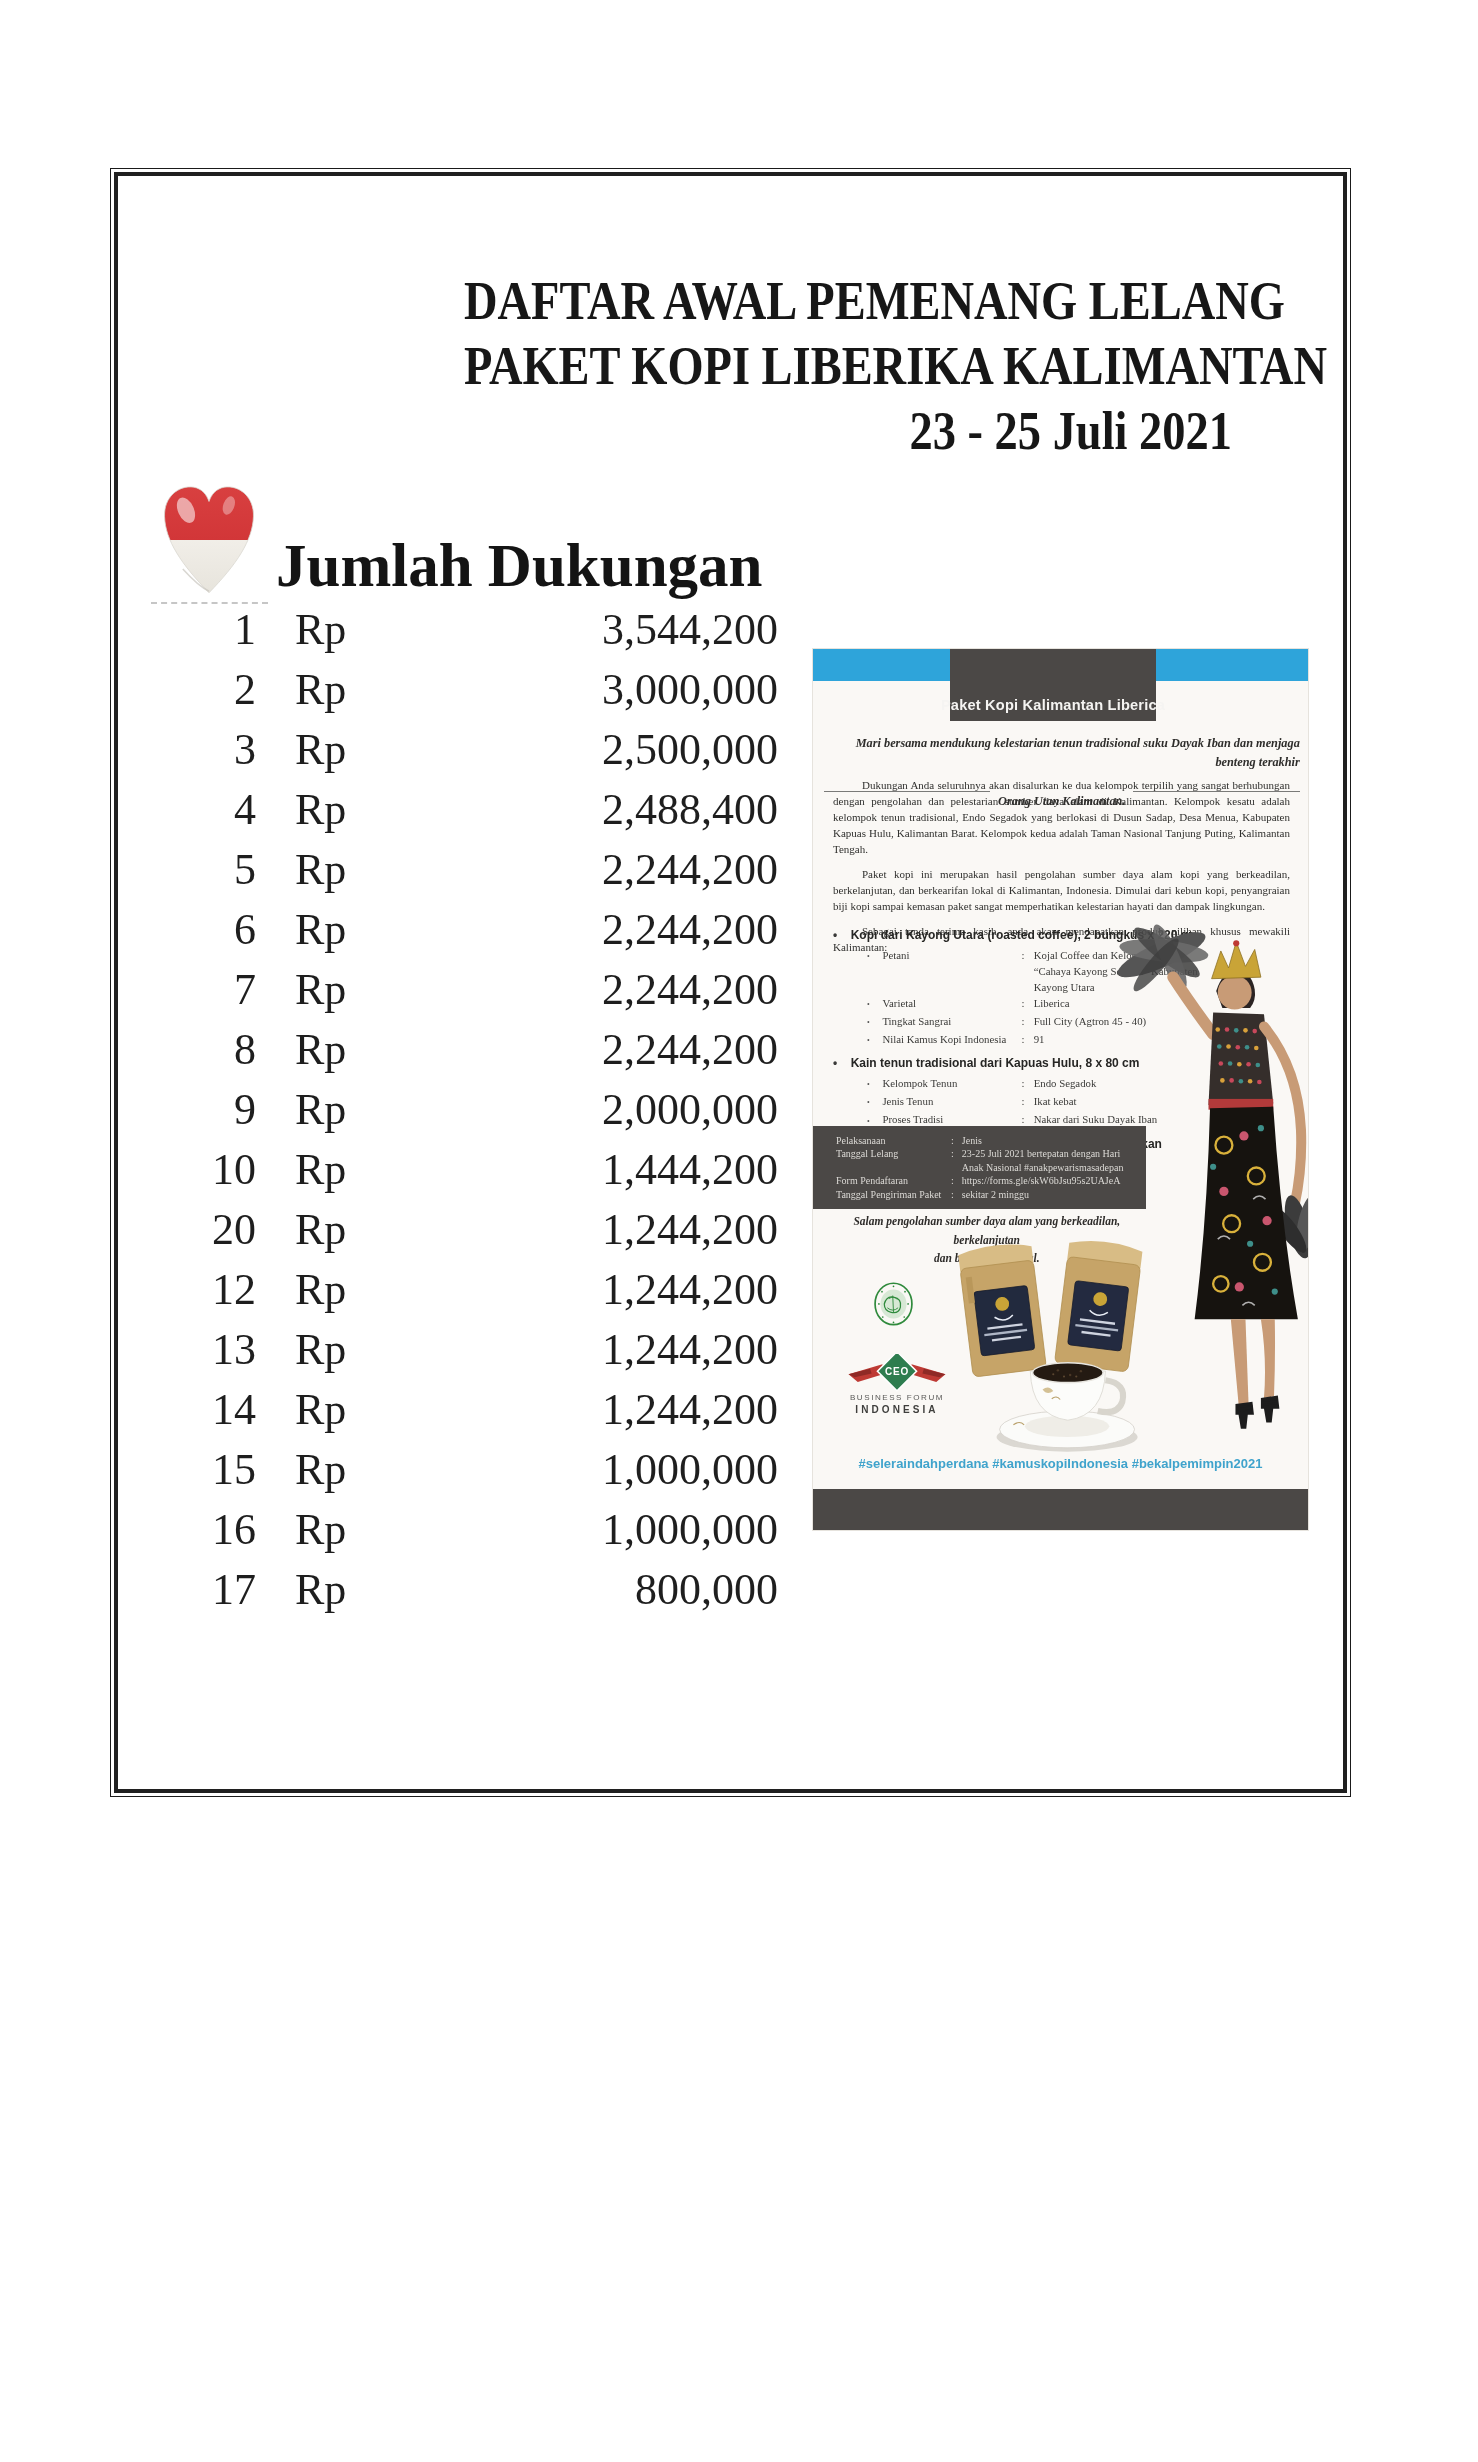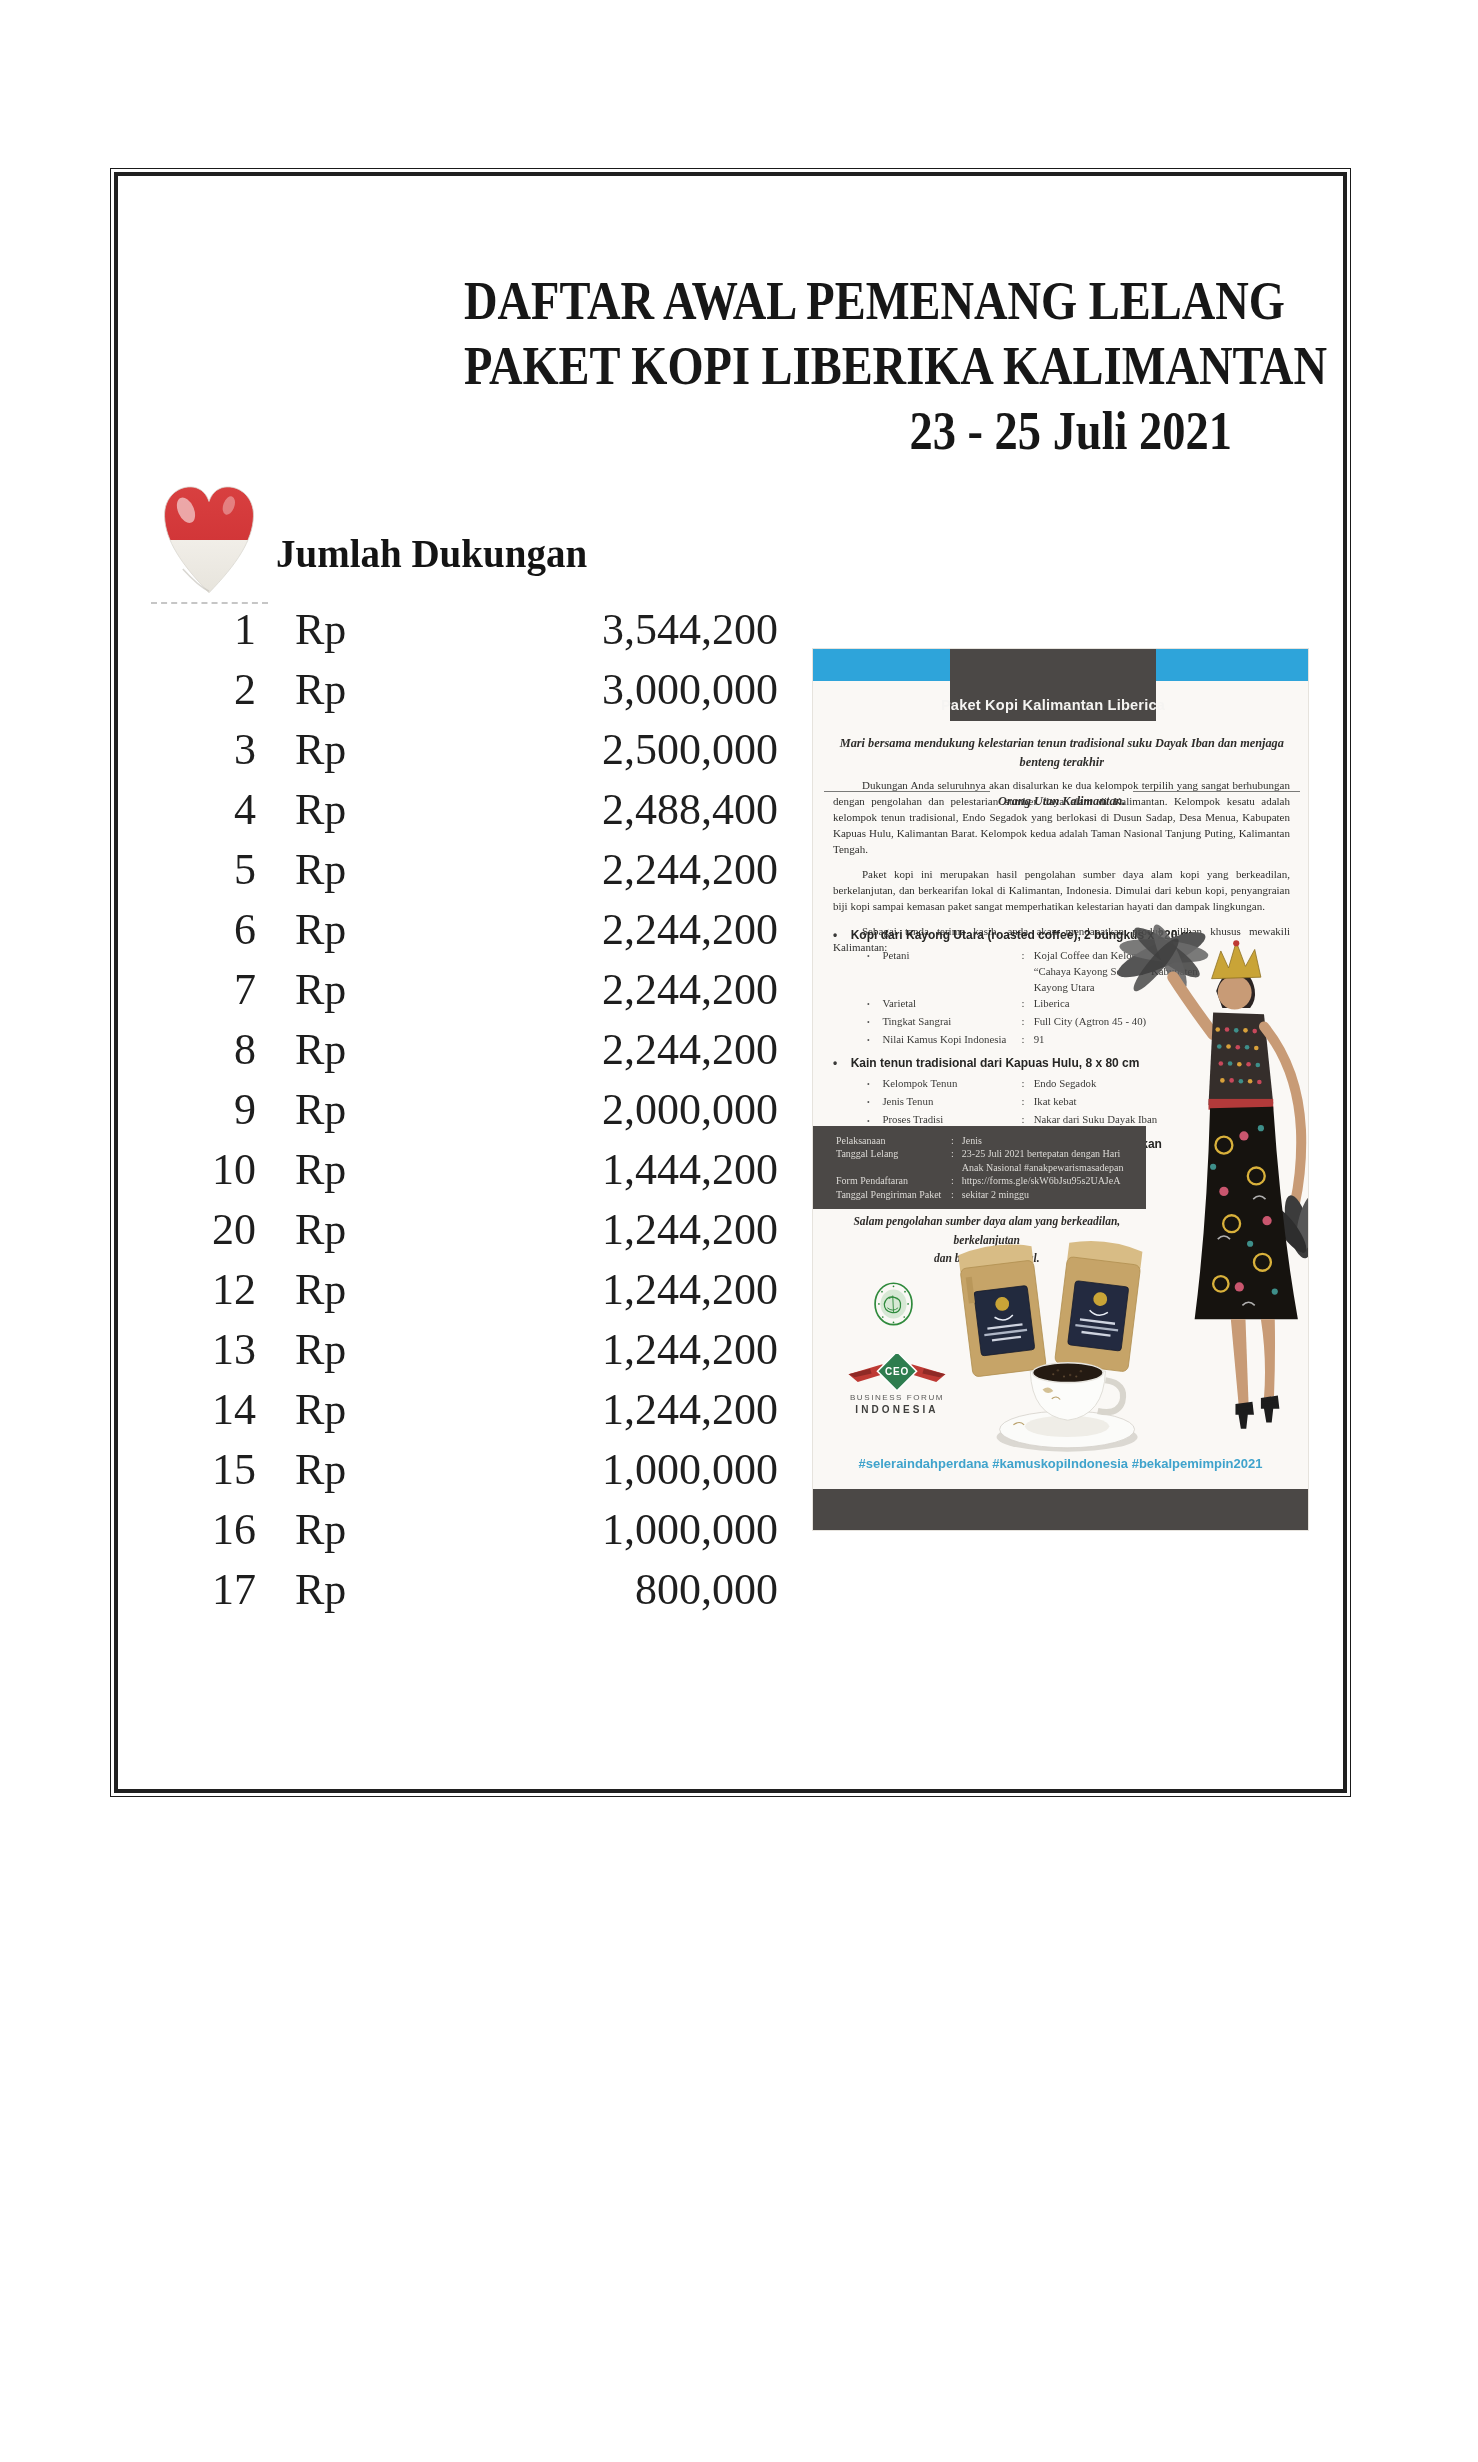--- a/index.html
+++ b/index.html
@@ -25,21 +25,21 @@
     text-align:right;font-weight:bold;font-size:54px;line-height:65px;
     color:#171717;transform:scaleX(0.86);transform-origin:100% 0;
     white-space:nowrap;
   }
 
   
   #heart-wrap{left:159px;top:474px;width:100px;height:128px;}
   #heart-shadow{left:151px;top:602px;width:117px;height:0;border-top:2.3px dashed #c6c6c6;}
 
   
-  #list-heading{left:276px;top:531px;font-size:39px;font-weight:bold;color:#141414;white-space:nowrap;}
+  #list-heading{left:276px;top:531px;font-size:61px;font-weight:bold;color:#141414;white-space:nowrap;}
   #donation-rows{left:179px;top:599px;width:599px;}
   .donation-row{height:60px;display:flex;align-items:center;font-size:44px;color:#1e1e1e;}
   .donation-row .rank{width:77px;text-align:right;}
   .donation-row .currency{margin-left:39px;width:73px;}
   .donation-row .amount{flex:1;text-align:right;}
 
   
   #flyer{
     left:812px;top:648px;width:497px;height:883px;background:#faf8f5;
     border:0.8px solid #e6e3dd;box-sizing:border-box;overflow:hidden;
@@ -47,21 +47,21 @@
   }
   #flyer-bluebar{left:0;top:0;width:100%;height:32px;background:#2ea4da;}
   #flyer-titlebox{
     left:137px;top:0;width:206px;height:72px;background:#4b4846;
     display:flex;align-items:flex-end;justify-content:center;
   }
   #flyer-title{
     font-family:"Liberation Sans",sans-serif;font-weight:bold;font-size:14.6px;
     color:#f5f4f2;padding-bottom:8.5px;letter-spacing:0.2px;white-space:nowrap;
   }
-  #flyer-tagline{left:10.8px;top:85px;width:476px;text-align:center;
+  #flyer-tagline{left:10.8px;top:85px;width:476px;text-align:right;
     font-style:italic;font-weight:bold;font-size:12.3px;line-height:19px;color:#2e2d2b;}
   .tag2{display:flex;align-items:center;gap:7.7px;}
   .tag2 .rule{flex:1;border-top:1.5px solid #7a7a78;height:0;}
   .tag2 .t2{white-space:nowrap;margin-top:20px;}
 
   #flyer-paragraphs{left:20px;top:128px;width:457px;}
   #flyer-paragraphs p{
     margin:0 0 9.2px 0;text-align:justify;text-indent:29px;
     font-size:11px;line-height:16px;color:#30302e;
   }

